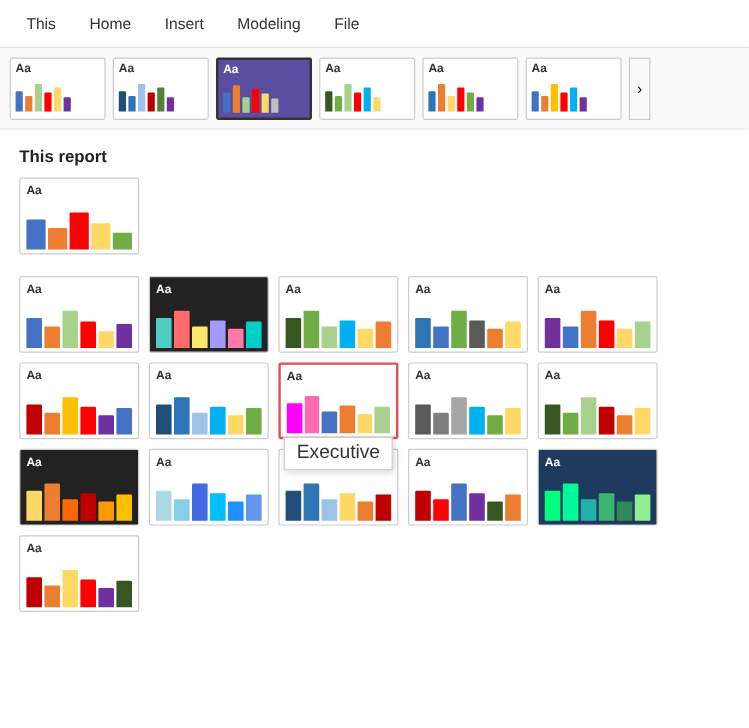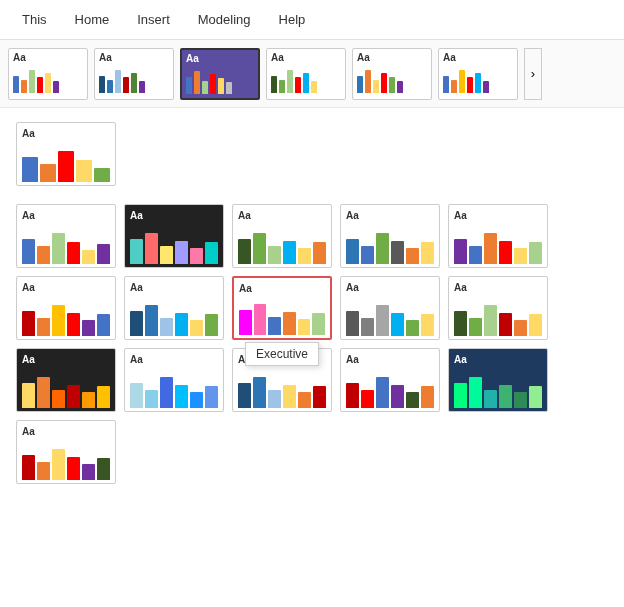--- a/index.html
+++ b/index.html
@@ -159,39 +159,39 @@
       min-width: 5px;
     }
 
     
     .tooltip {
       position: absolute;
       background: #fff;
       border: 1px solid #ccc;
       box-shadow: 2px 2px 6px rgba(0,0,0,0.15);
       padding: 4px 10px;
-      font-size: 12px;
+      font-size: 16px;
       color: #333;
       white-space: nowrap;
       z-index: 10;
       pointer-events: none;
       bottom: -28px;
       left: 50%;
       transform: translateX(-50%);
     }
   </style>
 </head>
 <body>
 
 <div class="menu-bar">
   <span class="menu-item">This</span>
   <span class="menu-item">Home</span>
   <span class="menu-item">Insert</span>
   <span class="menu-item">Modeling</span>
-  <span class="menu-item">Help</span>
+  <span class="menu-item">File</span>
 </div>
 
 <div class="themes-strip" id="themes-strip">
 
 <div class="theme-thumb">
       <div class="theme-aa">Aa</div>
       <div class="theme-bars">
         <div class="bar" style="height: 16.8px; background-color: rgb(68, 114, 196); width: 6px;"></div>
         <div class="bar" style="height: 12.6px; background-color: rgb(237, 125, 49); width: 6px;"></div>
         <div class="bar" style="height: 22.4px; background-color: rgb(169, 209, 142); width: 6px;"></div>
@@ -252,20 +252,21 @@
         <div class="bar" style="height: 22.4px; background-color: rgb(255, 192, 0); width: 6px;"></div>
         <div class="bar" style="height: 15.4px; background-color: rgb(255, 0, 0); width: 6px;"></div>
         <div class="bar" style="height: 19.6px; background-color: rgb(0, 176, 240); width: 6px;"></div>
         <div class="bar" style="height: 11.2px; background-color: rgb(112, 48, 160); width: 6px;"></div>
       </div>
     </div>
     <div class="strip-scroll">›</div>
   </div>
 
 <div class="content">
+  <div class="section-title">This report</div>
   <div class="themes-grid" id="this-report-grid">
       <div class="grid-thumb">
         <div class="grid-aa">Aa</div>
         <div class="grid-bars">
           <div class="grid-bar" style="height: 25.2px; background-color: rgb(68, 114, 196);"></div>
           <div class="grid-bar" style="height: 18px; background-color: rgb(237, 125, 49);"></div>
           <div class="grid-bar" style="height: 30.6px; background-color: rgb(255, 0, 0);"></div>
           <div class="grid-bar" style="height: 21.6px; background-color: rgb(255, 217, 102);"></div>
           <div class="grid-bar" style="height: 14.4px; background-color: rgb(112, 173, 71);"></div>
         </div>

